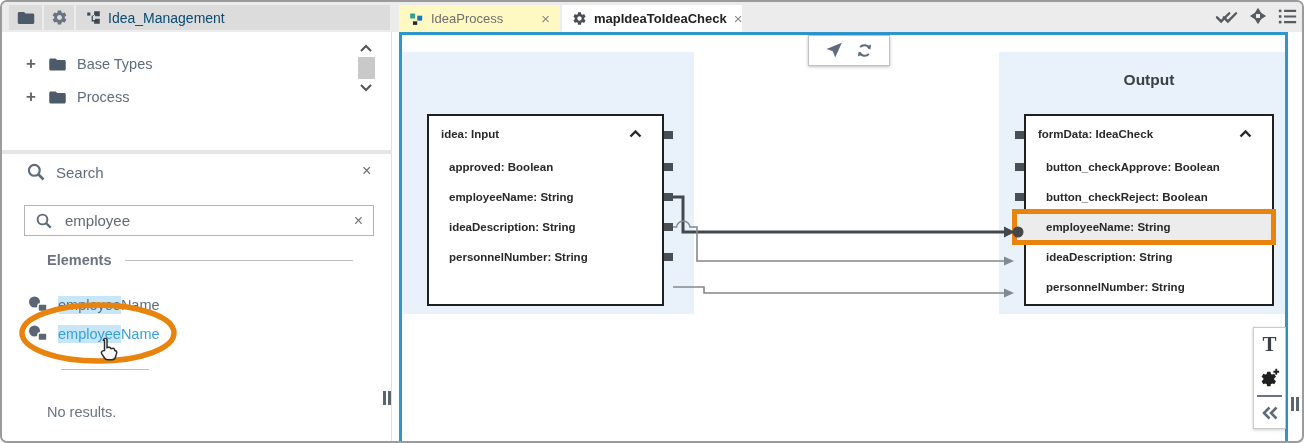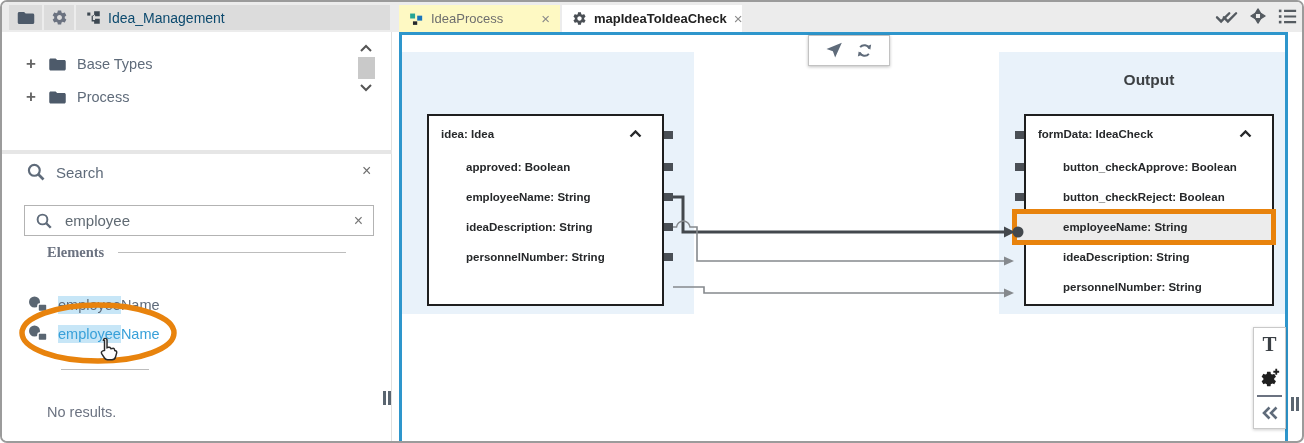--- a/index.html
+++ b/index.html
@@ -55,21 +55,21 @@
   #panel-output{left:597px;width:286px;}
   .io-title{position:absolute;top:36px;font-size:15.5px;font-weight:bold;color:#3c4043;text-align:center;}
   #title-input{left:25px;width:237px;}
   #title-output{left:622px;width:250px;}
 
   .map-box{position:absolute;top:79px;height:192px;background:#fff;border:2px solid #1f1f1f;}
   #box-input{left:25px;width:237px;}
   #box-output{left:622px;width:250px;}
   .box-head{position:relative;height:36px;display:flex;align-items:center;padding:0 12px;font-size:11.5px;font-weight:bold;color:#26282a;z-index:1;}
   .box-head .chev{margin-left:auto;margin-right:8px;}
-  .box-row{position:relative;height:30px;display:flex;align-items:center;padding-left:37px;font-size:11.5px;font-weight:bold;color:#26282a;z-index:1;white-space:nowrap;}
+  .box-row{position:relative;height:30px;display:flex;align-items:center;padding-left:20px;font-size:11.5px;font-weight:bold;color:#26282a;z-index:1;white-space:nowrap;}
   .port{position:absolute;width:9px;height:8px;background:#4a4f55;z-index:2;}
   .port.r{right:-11px;}
   .port.l{left:-11px;}
   #row-highlight{position:absolute;left:-14px;top:93px;width:264px;height:36px;background:#ececec;border:5px solid #e8830d;z-index:0;}
 
   #conn-svg{position:absolute;left:0;top:0;width:883px;height:406px;z-index:3;pointer-events:none;}
 
   #float-toolbar{position:absolute;left:406px;top:0px;width:82px;height:31px;background:#fff;border:1px solid #c2c2c2;box-shadow:0 1px 3px rgba(0,0,0,.25);display:flex;align-items:center;justify-content:center;gap:10px;z-index:4;}
 
   #side-toolbar{position:absolute;left:851px;top:292px;width:33px;height:102px;background:#fff;border:1px solid #c9c9c9;box-shadow:0 1px 3px rgba(0,0,0,.2);display:flex;flex-direction:column;align-items:center;z-index:4;}
@@ -217,21 +217,21 @@
       <span class="icon">
         <svg width="18" height="18" viewBox="0 0 24 24">
             <circle cx="10" cy="10" r="6.5" fill="none" stroke="#5f6b7a" stroke-width="2.6"></circle>
             <line x1="15" y1="15" x2="21" y2="21" stroke="#5f6b7a" stroke-width="3.2"></line>
           </svg>
       </span>
       <span class="query">employee</span>
       <span class="clear">×</span>
     </div>
 
-    <div class="section-head" style="top:212px;font-family:Liberation Serif, serif;">
+    <div class="section-head" style="top:220px;">
       <span>Elements</span>
       <span class="section-line" style="width:228px;"></span>
     </div>
 
     <div class="result-item" style="top:264px;">
       <span class="icon">
         <svg width="21" height="17" viewBox="0 0 21 17">
             <circle cx="6.5" cy="6" r="5.5" fill="#5a6672"></circle>
             <rect x="10" y="8" width="9" height="7.5" rx="1.5" fill="#5a6672" stroke="#fff" stroke-width="1.6"></rect>
           </svg>
@@ -273,21 +273,21 @@
   <div id="canvas">
     <div id="canvas-inner">
 
       <div class="io-panel" id="panel-input"></div>
       <div class="io-panel" id="panel-output"></div>
 
       <div class="io-title" id="title-output">Output</div>
 
       <div class="map-box" id="box-input">
         <div class="box-head">
-          <span>idea: Idea</span>
+          <span>idea: Input</span>
           <span class="chev icon">
             <svg width="13" height="8" viewBox="0 0 13 8">
                 <polyline points="1.5,6.5 6.5,1.5 11.5,6.5" fill="none" stroke="#26282a" stroke-width="2.4"></polyline>
               </svg>
           </span>
           <span class="port r" style="top:15px;"></span>
         </div>
         <div class="box-row">
             <span>approved: Boolean</span>
             <span class="port r" style="top:11px;"></span>

